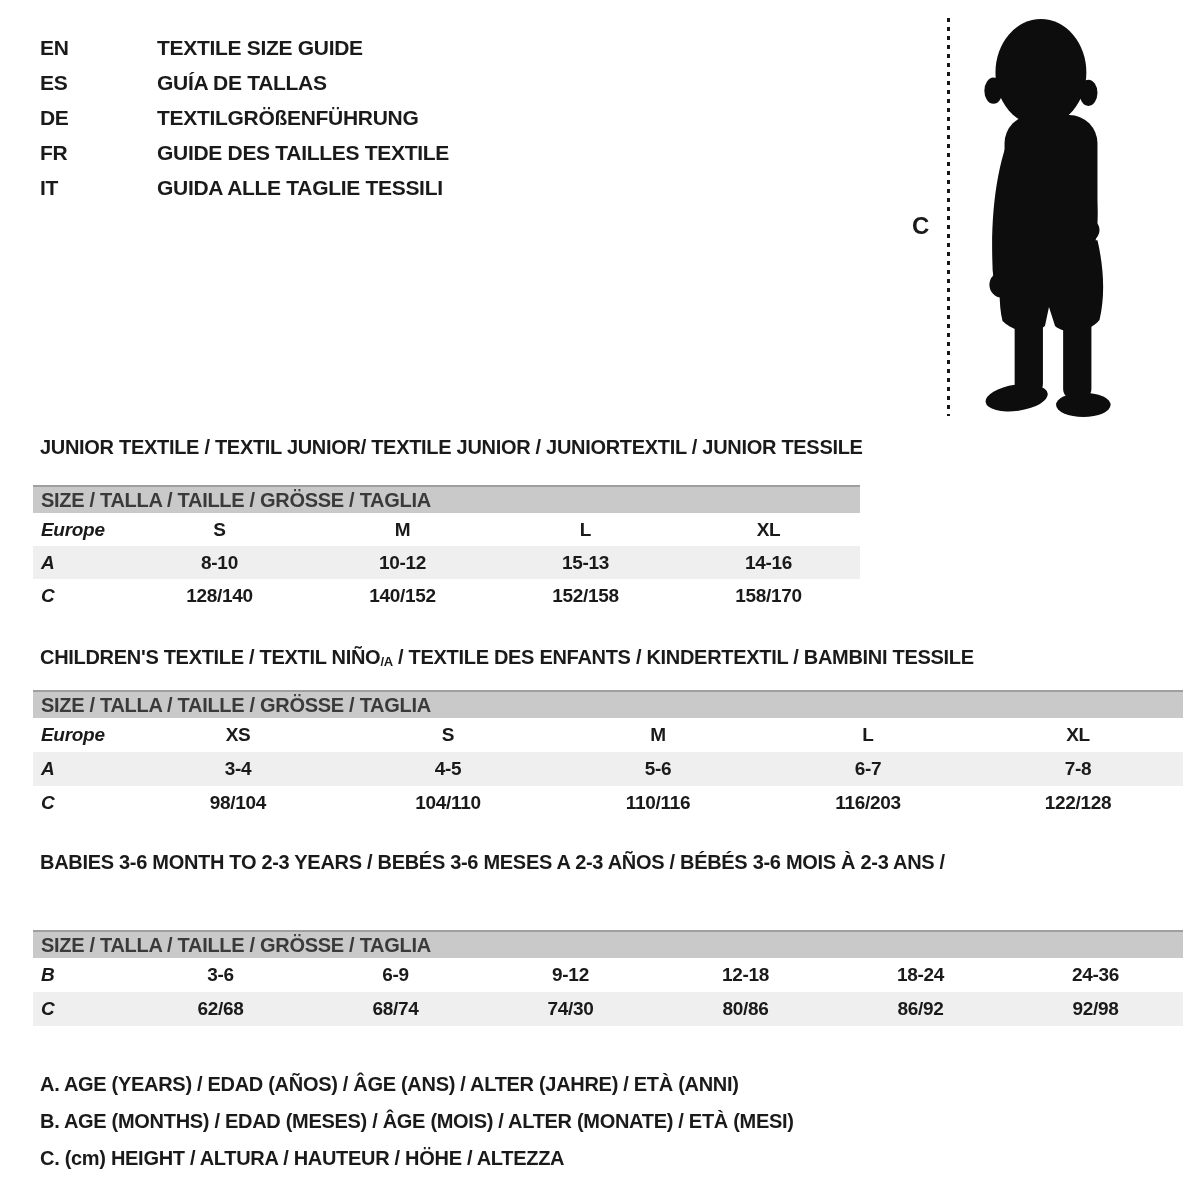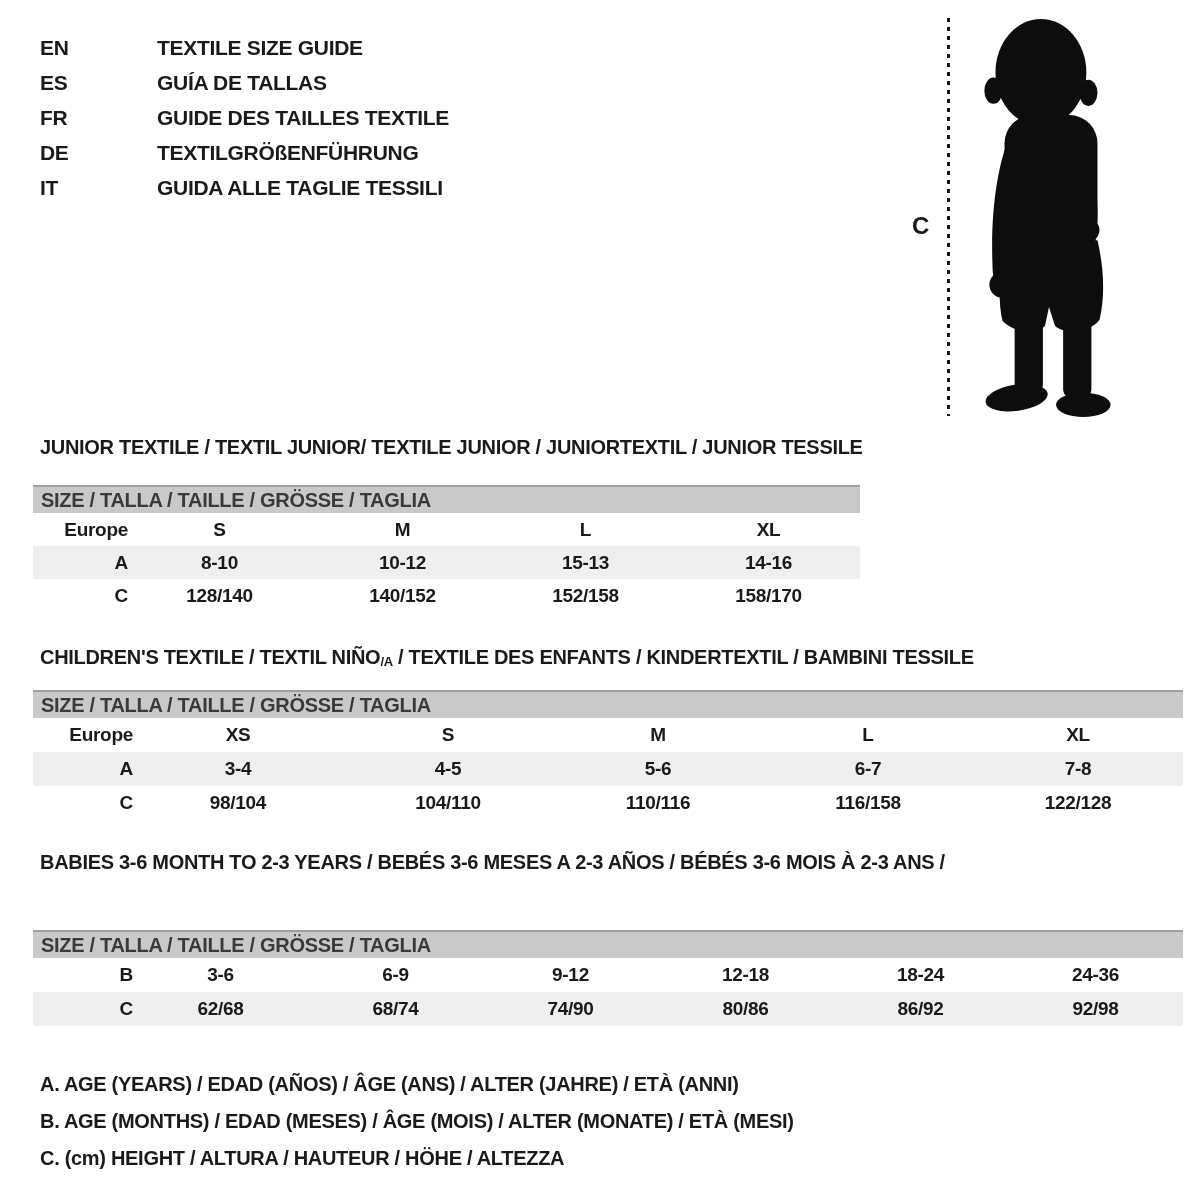--- a/index.html
+++ b/index.html
@@ -37,21 +37,21 @@
   .t3{top:930px;width:1150px;}
   .bar{
     height:28px;background:#c9c9c9;border-top:2px solid #9f9f9f;box-sizing:border-box;
     display:flex;align-items:center;padding-left:8px;font-size:20px;color:#3a3a3a;
   }
   .trow{align-items:center;font-size:19px;}
   .t1 .trow{display:grid;grid-template-columns:95px repeat(4,1fr);height:33px;}
   .t2 .trow{display:grid;grid-template-columns:100px repeat(5,1fr);height:34px;}
   .t3 .trow{display:grid;grid-template-columns:100px repeat(6,1fr);height:34px;}
   .trow.stripe{background:#efefef;}
-  .lab{padding-left:8px;text-align:right;}
+  .lab{padding-left:8px;text-align:left;font-style:italic;}
   .cell{text-align:center;}
 
   
   .legend{position:absolute;left:40px;top:1066px;font-size:20px;line-height:37px;}
   .legend div{white-space:nowrap;}
 </style>
 </head>
 <body>
 
 <div class="page">
@@ -59,26 +59,26 @@
   <div class="langs">
     <div class="lang-row">
       <span class="lang-code">EN</span>
       <span class="lang-label">TEXTILE SIZE GUIDE</span>
     </div>
     <div class="lang-row">
       <span class="lang-code">ES</span>
       <span class="lang-label">GUÍA DE TALLAS</span>
     </div>
     <div class="lang-row">
+      <span class="lang-code">DE</span>
+      <span class="lang-label">TEXTILGRÖßENFÜHRUNG</span>
+    </div>
+    <div class="lang-row">
       <span class="lang-code">FR</span>
       <span class="lang-label">GUIDE DES TAILLES TEXTILE</span>
-    </div>
-    <div class="lang-row">
-      <span class="lang-code">DE</span>
-      <span class="lang-label">TEXTILGRÖßENFÜHRUNG</span>
     </div>
     <div class="lang-row">
       <span class="lang-code">IT</span>
       <span class="lang-label">GUIDA ALLE TAGLIE TESSILI</span>
     </div>
   </div>
 
   <div class="dash-line"></div>
   <div class="c-label">C</div>
 
@@ -149,21 +149,21 @@
       <div class="cell">4-5</div>
       <div class="cell">5-6</div>
       <div class="cell">6-7</div>
       <div class="cell">7-8</div>
     </div>
     <div class="trow">
       <div class="lab">C</div>
       <div class="cell">98/104</div>
       <div class="cell">104/110</div>
       <div class="cell">110/116</div>
-      <div class="cell">116/158</div>
+      <div class="cell">116/203</div>
       <div class="cell">122/128</div>
     </div>
   </div>
 
   <div class="sec-title title-babies">
     <div>BABIES 3-6 MONTH TO 2-3 YEARS / BEBÉS 3-6 MESES A 2-3 AÑOS / BÉBÉS 3-6 MOIS À 2-3 ANS /</div>
   </div>
   <div class="sizetable t3">
     <div class="bar">
       <span>SIZE / TALLA / TAILLE / GRÖSSE / TAGLIA</span>
@@ -174,21 +174,21 @@
       <div class="cell">6-9</div>
       <div class="cell">9-12</div>
       <div class="cell">12-18</div>
       <div class="cell">18-24</div>
       <div class="cell">24-36</div>
     </div>
     <div class="trow stripe">
       <div class="lab">C</div>
       <div class="cell">62/68</div>
       <div class="cell">68/74</div>
-      <div class="cell">74/90</div>
+      <div class="cell">74/30</div>
       <div class="cell">80/86</div>
       <div class="cell">86/92</div>
       <div class="cell">92/98</div>
     </div>
   </div>
 
   <div class="legend">
     <div>A. AGE (YEARS) / EDAD (AÑOS) / ÂGE (ANS) / ALTER (JAHRE) / ETÀ (ANNI)</div>
     <div>B. AGE (MONTHS) / EDAD (MESES) / ÂGE (MOIS) / ALTER (MONATE) / ETÀ (MESI)</div>
     <div>C. (cm) HEIGHT / ALTURA / HAUTEUR / HÖHE / ALTEZZA</div>

